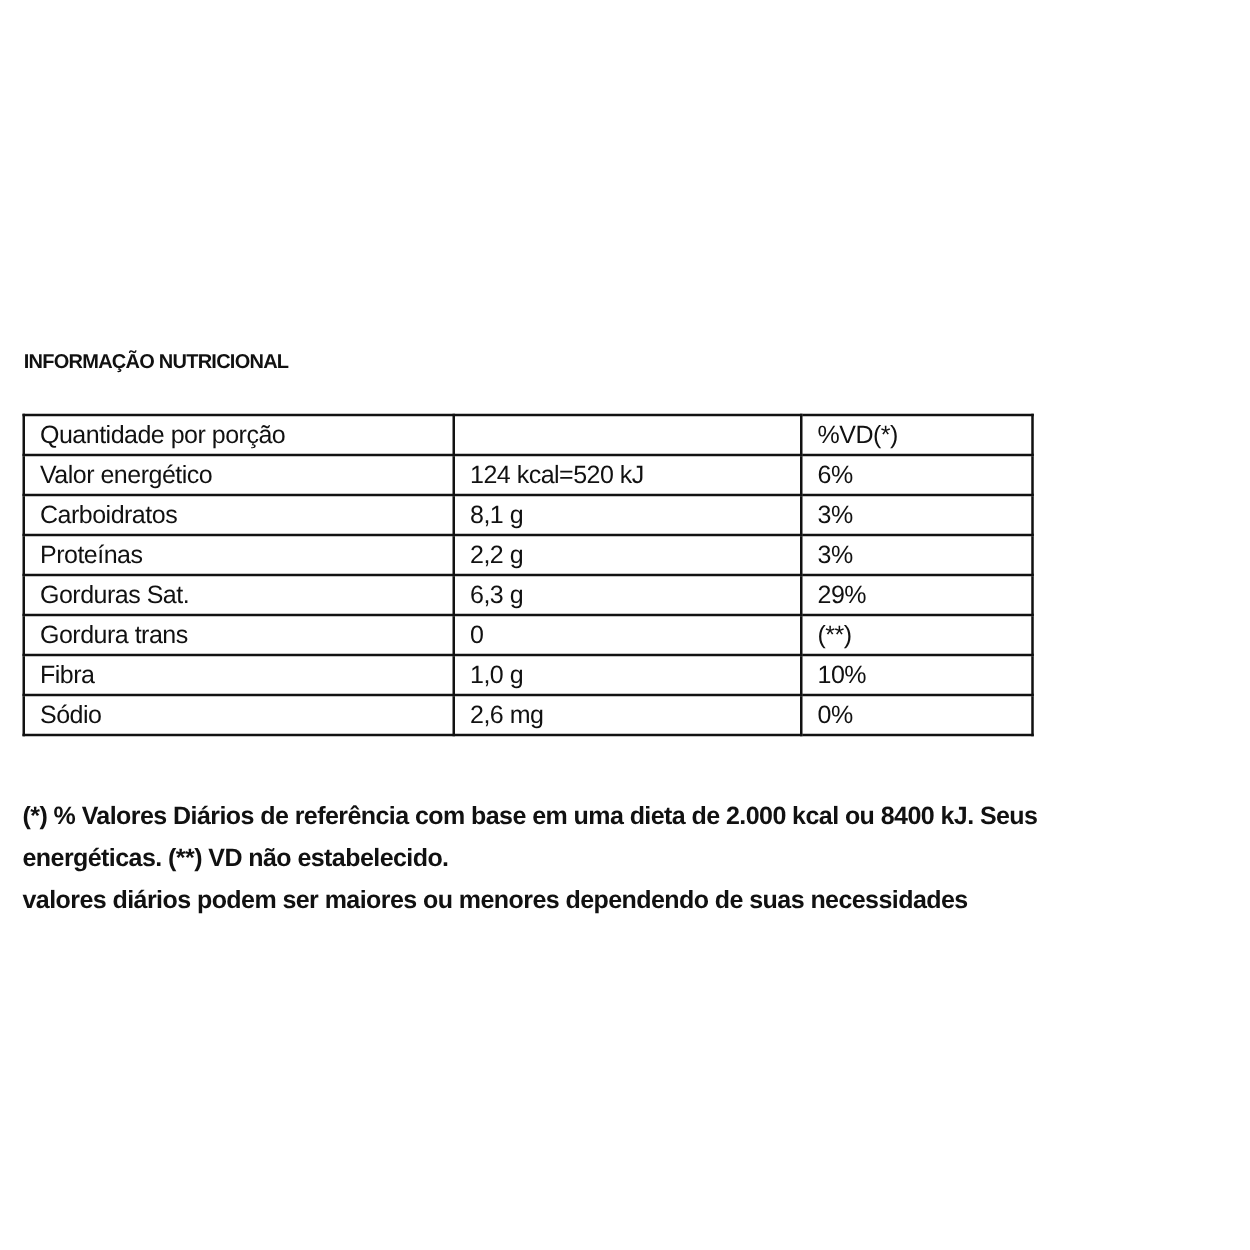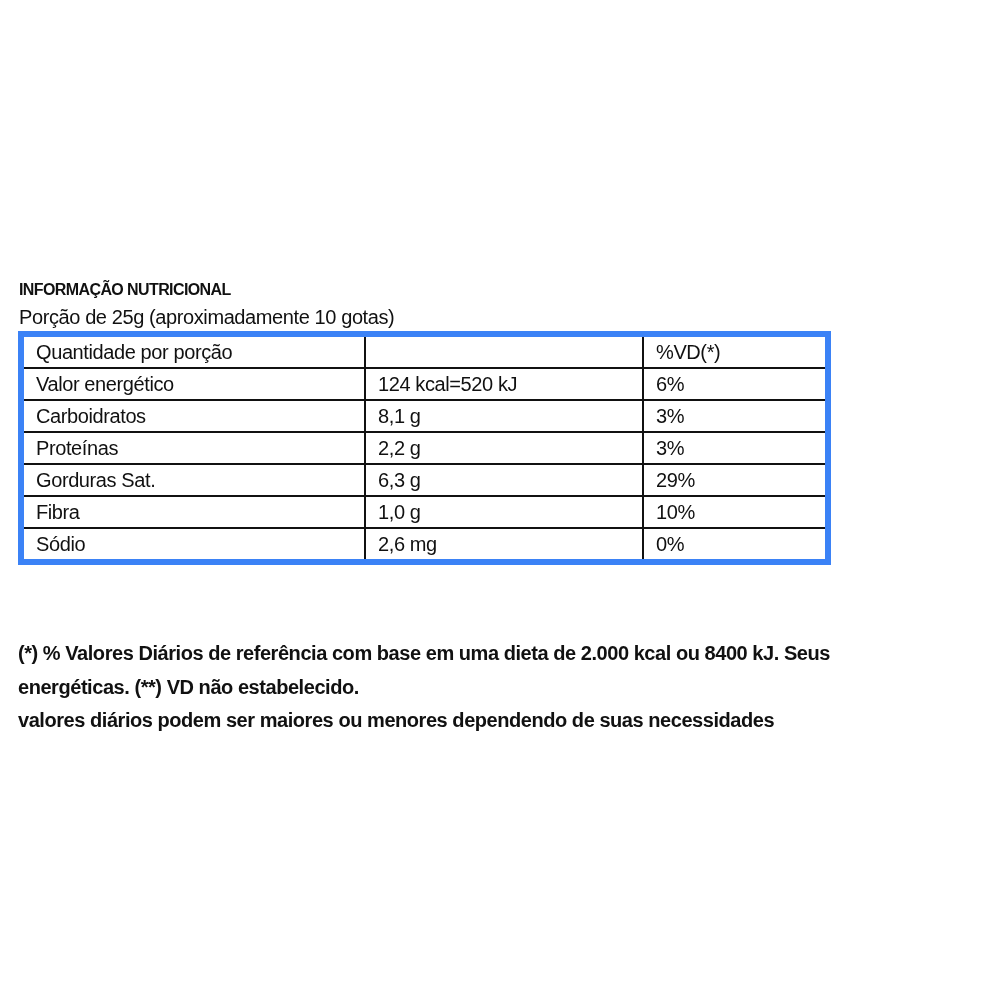--- a/index.html
+++ b/index.html
@@ -36,21 +36,21 @@
       margin: 0 0 0 1px;
       white-space: nowrap;
       position: absolute;
       top: 32px;
     }
     table.nutri {
       position: absolute;
       left: 0;
       top: 63px;
       border-collapse: collapse;
-      border: 6px solid #3b82f6;
+      border: 2px solid #3b82f6;
       table-layout: fixed;
     }
     table.nutri td {
       border: 2px solid #111;
       height: 30px;
       padding: 0 0 0 12px;
       font-size: 20px;
       letter-spacing: -0.4px;
       white-space: nowrap;
       vertical-align: middle;
@@ -70,21 +70,20 @@
       margin: 0;
       font-weight: bold;
     }
     .footnote span { white-space: nowrap; display: block; }
   </style>
 </head>
 <body>
 
 <div class="label-wrap">
   <div class="title">INFORMAÇÃO NUTRICIONAL</div>
-  <div class="subtitle">Porção de 25g (aproximadamente 10 gotas)</div>
 
   <table class="nutri">
     <colgroup>
       <col class="c1">
         <col class="c2">
         <col class="c3">
     </colgroup>
     <tbody>
       <tr>
         <td>Quantidade por porção</td>
@@ -105,20 +104,25 @@
         <td>Proteínas</td>
         <td>2,2 g</td>
         <td>3%</td>
       </tr>
       <tr>
         <td>Gorduras Sat.</td>
         <td>6,3 g</td>
         <td>29%</td>
       </tr>
       <tr>
+        <td>Gordura trans</td>
+        <td>0</td>
+        <td>(**)</td>
+      </tr>
+      <tr>
         <td>Fibra</td>
         <td>1,0 g</td>
         <td>10%</td>
       </tr>
       <tr>
         <td>Sódio</td>
         <td>2,6 mg</td>
         <td>0%</td>
       </tr>
     </tbody>

